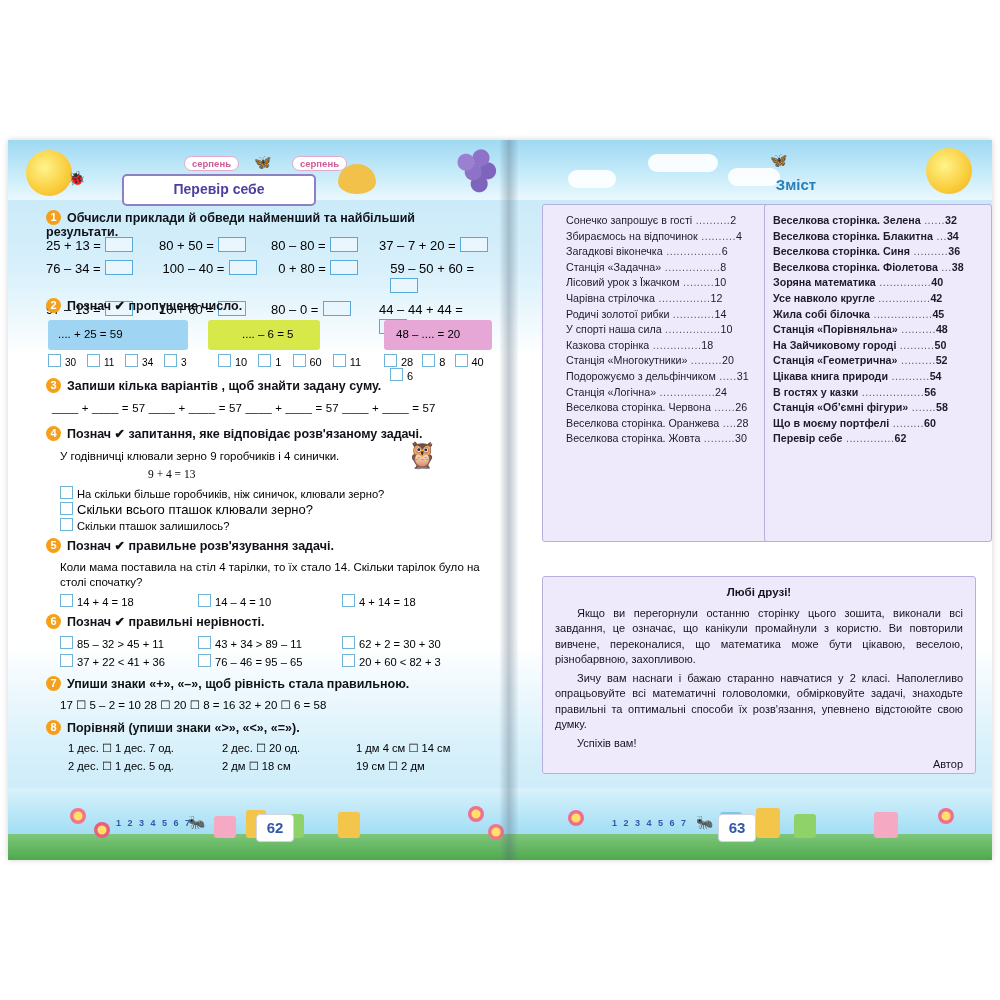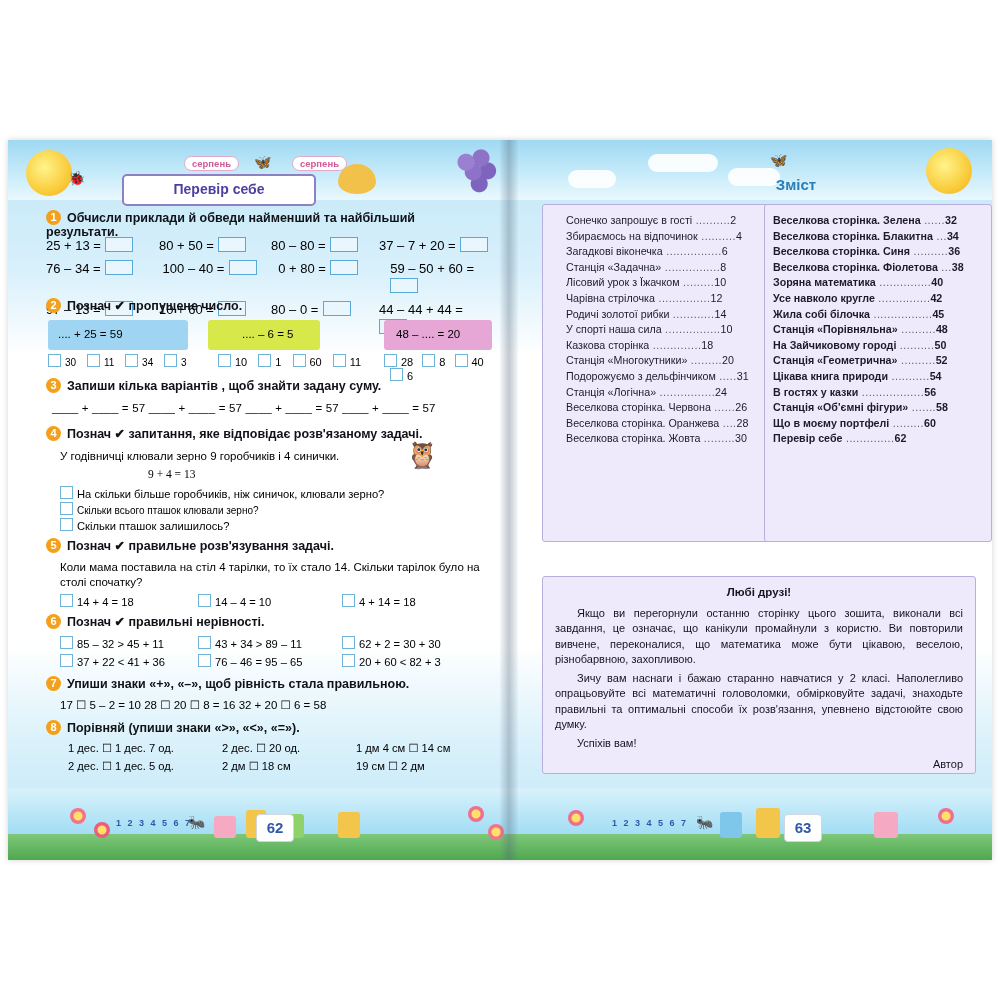--- a/index.html
+++ b/index.html
@@ -134,21 +134,21 @@
       <div class="blk" style="left:238px;top:22px;width:20px;height:28px;background:#f3c54a;"></div>
       <div class="blk" style="left:272px;top:26px;width:24px;height:24px;background:#8fd26a;"></div>
       <div class="blk" style="left:330px;top:24px;width:22px;height:26px;background:#f3c54a;"></div>
       <div class="blk" style="left:712px;top:24px;width:22px;height:26px;background:#7fc7ea;"></div>
       <div class="blk" style="left:748px;top:20px;width:24px;height:30px;background:#f3c54a;"></div>
       <div class="blk" style="left:786px;top:26px;width:22px;height:24px;background:#8fd26a;"></div>
       <div class="blk" style="left:866px;top:24px;width:24px;height:26px;background:#f6a9c2;"></div>
       <div class="bfly" style="left:180px;top:26px;">🐜</div>
       <div class="bfly" style="left:688px;top:26px;">🐜</div>
       <div class="pagenum" style="left:248px;top:26px;">62</div>
-      <div class="pagenum" style="left:776px;top:26px;">63</div>
+      <div class="pagenum" style="left:710px;top:26px;">63</div>
     </div>
 
     <div class="gutter"></div>
 
     <div class="leaf left">
 
       <div class="headbox">Перевір себе</div>
 
       <div class="task" style="left:34px;top:70px;width:440px;">
         <span class="num">1</span><span class="tt">Обчисли приклади й обведи найменший та найбільший результати.</span>
@@ -214,21 +214,21 @@
 
       <div class="task" style="left:34px;top:286px;">
         <span class="num">4</span><span class="tt">Познач ✔ запитання, яке відповідає розв'язаному  задачі.</span>
       </div>
       <div style="position:absolute;left:48px;top:310px;font-size:11.5px;">У годівничці клювали зерно 9 горобчиків і 4 синички.</div>
       <div style="position:absolute;left:136px;top:328px;font-size:11.5px;font-family:Liberation Serif, serif;">9 + 4 = 13</div>
       <div class="owl" style="left:394px;top:300px;">🦉</div>
       <div style="position:absolute;left:48px;top:346px;font-size:11.2px;">
         <span class="cb"></span><span>На скільки більше горобчиків, ніж синичок, клювали зерно?</span>
       </div>
-      <div style="position:absolute;left:48px;top:362px;font-size:10px;">
+      <div style="position:absolute;left:48px;top:362px;font-size:13px;">
         <span class="cb"></span><span>Скільки всього пташок клювали зерно?</span>
       </div>
       <div style="position:absolute;left:48px;top:378px;font-size:11.2px;">
         <span class="cb"></span><span>Скільки пташок залишилось?</span>
       </div>
 
       <div class="task" style="left:34px;top:398px;">
         <span class="num">5</span><span class="tt">Познач ✔ правильне розв'язування задачі.</span>
       </div>
       <div style="position:absolute;left:48px;top:420px;width:420px;font-size:11.5px;line-height:15px;">Коли мама поставила на стіл 4 тарілки, то їх стало 14. Скільки тарілок було на столі спочатку?</div>

